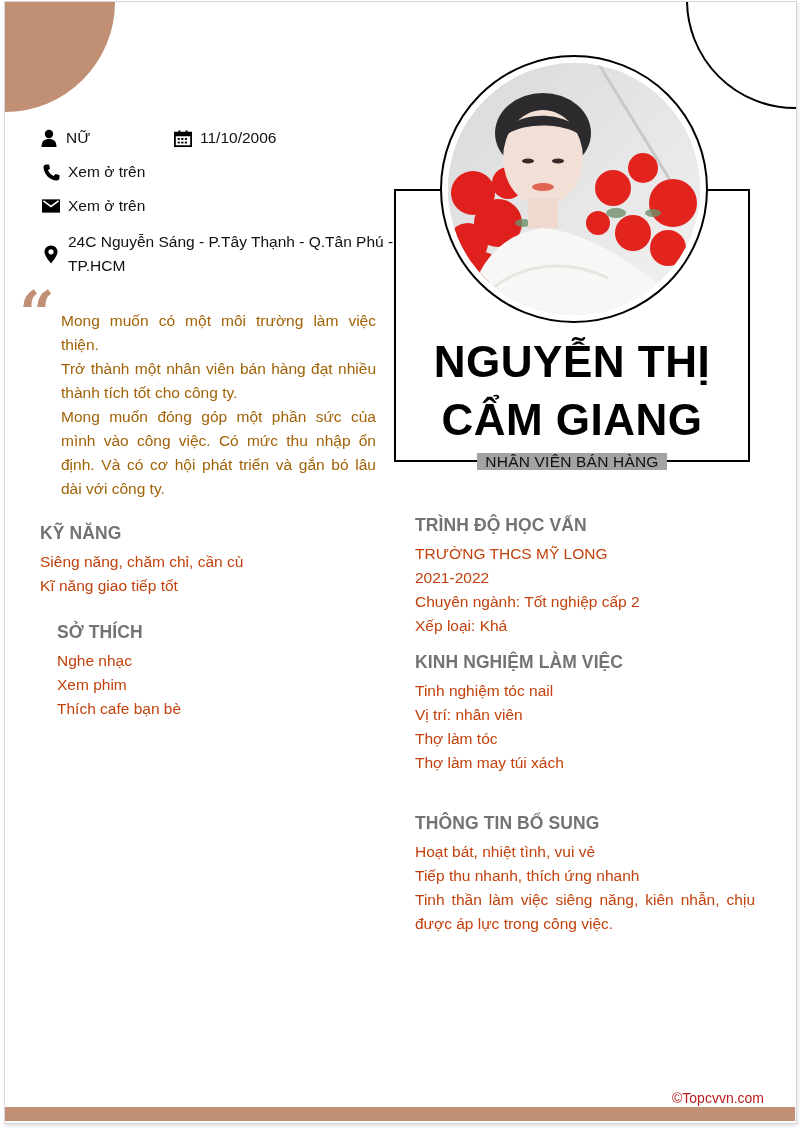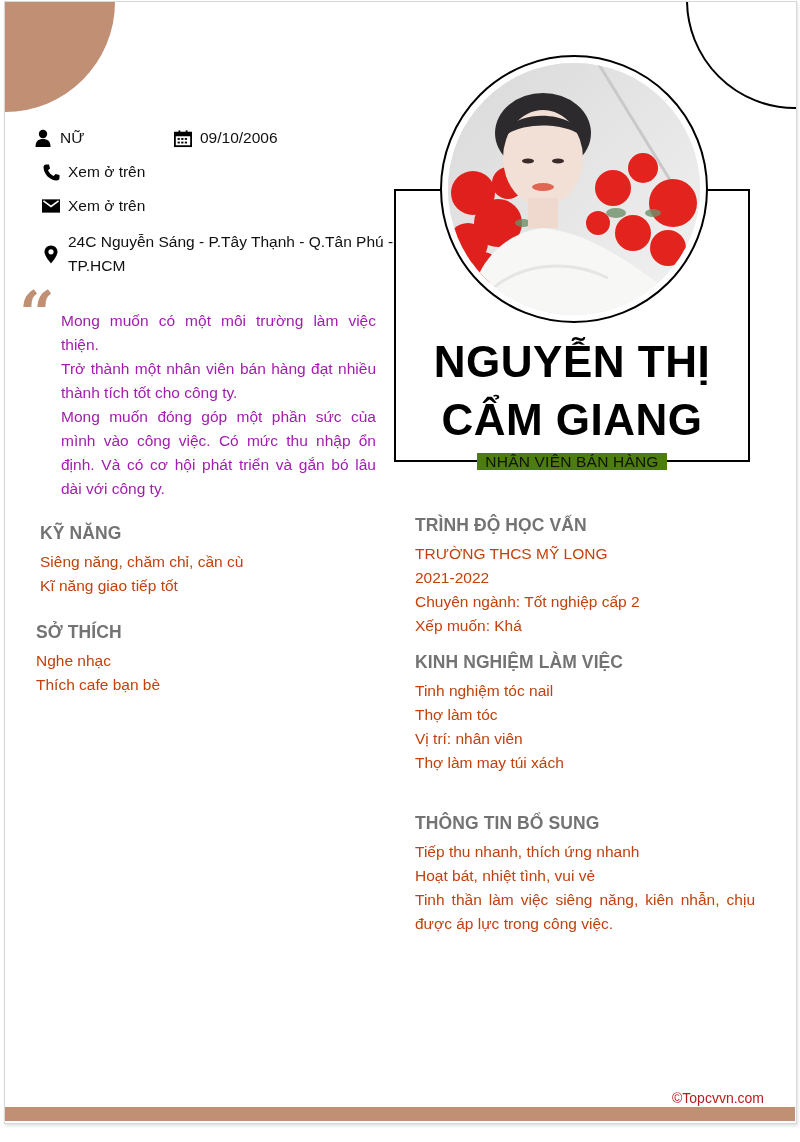--- a/index.html
+++ b/index.html
@@ -28,21 +28,21 @@
   .c-item svg { display:block; }
   .c-addr { align-items:flex-end; width:360px; line-height:24px; }
 
   
   .quote-mark {
     position:absolute; left:19px; top:283px; font-family:"DejaVu Serif", serif; font-weight:bold;
     font-size:62px; line-height:62px; color:#c08f74; letter-spacing:-4px;
   }
   .objective {
     position:absolute; left:61px; top:309px; width:315px; font-size:15.5px; line-height:24px;
-    text-align:justify; color:#a21caf;
+    text-align:justify; color:#a16207;
   }
   .objective p { margin:0; }
 
   
   .section { position:absolute; }
   .sec-title { font-weight:bold; font-size:17.5px; color:#737373; margin:0 0 6px 0; letter-spacing:0.1px; }
   .sec-item { font-size:15.5px; line-height:24px; color:#c2410c; margin:0; }
   .sec-item.just { text-align:justify; }
 
   
@@ -59,33 +59,33 @@
     background:#e7e7e7;
   }
   .name {
     position:absolute; left:396px; top:333px; width:352px; text-align:center;
     font-weight:bold; font-size:44px; line-height:58px; color:#000; letter-spacing:0.5px;
   }
   .job-title {
     position:absolute; left:396px; top:451px; width:352px; text-align:center; line-height:22px;
   }
   .job-title span {
-    background:#4d7c0f; padding:0 8px; font-size:15.5px; color:#111; letter-spacing:0.2px;
+    background:#a3a3a3; padding:0 8px; font-size:15.5px; color:#111; letter-spacing:0.2px;
   }
 </style>
 </head>
 <body>
 
 <div class="page">
   <div class="deco-tl"></div>
   <div class="deco-tr"></div>
 </div>
 
 <div>
-  <div class="c-item" style="left:34px; top:129px;">
+  <div class="c-item" style="left:40px; top:129px;">
     <span class="ic">
       <svg width="16" height="18" viewBox="0 0 16 18">
           <circle cx="8" cy="5" r="4.2" fill="#000"></circle>
           <path d="M0.5 18 C0.5 12 3.5 10 8 10 C12.5 10 15.5 12 15.5 18 Z" fill="#000"></path>
         </svg>
     </span>
     <span>NỮ</span>
   </div>
   <div class="c-item" style="left:174px; top:129px;">
     <span class="ic">
@@ -97,21 +97,21 @@
           <g fill="#000">
             <rect x="4" y="9" width="2.5" height="2"></rect>
             <rect x="8" y="9" width="2.5" height="2"></rect>
             <rect x="12" y="9" width="2.5" height="2"></rect>
             <rect x="4" y="13" width="2.5" height="2"></rect>
             <rect x="8" y="13" width="2.5" height="2"></rect>
             <rect x="12" y="13" width="2.5" height="2"></rect>
           </g>
         </svg>
     </span>
-    <span>09/10/2006</span>
+    <span>11/10/2006</span>
   </div>
   <div class="c-item" style="left:42px; top:163px;">
     <span class="ic">
       <svg width="17" height="17" viewBox="0 0 17 17">
           <path d="M3.2 0.5 L6 0.5 L7 4.5 L5 6.3 C6 8.8 8.2 11 10.7 12 L12.5 10 L16.5 11 L16.5 13.8 C16.5 15.5 15.3 16.5 13.8 16.5 C6.5 16 1 10.5 0.5 3.2 C0.5 1.7 1.6 0.5 3.2 0.5 Z" fill="#000"></path>
         </svg>
     </span>
     <span>Xem ở trên</span>
   </div>
   <div class="c-item" style="left:42px; top:197px;">
@@ -140,23 +140,24 @@
   <p>Trở thành một nhân viên bán hàng đạt nhiều thành tích tốt cho công ty.</p>
   <p>Mong muốn đóng góp một phần sức của mình vào công việc. Có mức thu nhập ổn định. Và có cơ hội phát triển và gắn bó lâu dài với công ty.</p>
 </div>
 
 <div class="section" style="left:40px; top:523px; width:340px;">
   <h3 class="sec-title">KỸ NĂNG</h3>
   <p class="sec-item">Siêng năng, chăm chỉ, cần cù</p>
   <p class="sec-item">Kĩ năng giao tiếp tốt</p>
 </div>
 
-<div class="section" style="left:36px; top:622px; width:340px;">
+<div class="section" style="left:57px; top:622px; width:340px;">
   <h3 class="sec-title">SỞ THÍCH</h3>
   <p class="sec-item">Nghe nhạc</p>
+  <p class="sec-item">Xem phim</p>
   <p class="sec-item">Thích cafe bạn bè</p>
 </div>
 
 <div class="name-box"></div>
 <div class="photo-ring">
   <div class="photo" title="Ảnh đại diện">
     <svg width="252" height="252" viewBox="0 0 252 252">
       <defs>
         <linearGradient id="bg" x1="0" y1="0" x2="1" y2="1">
           <stop offset="0" stop-color="#d9d9d9"></stop>
@@ -209,32 +210,32 @@
 </div>
 <div class="job-title">
   <span>NHÂN VIÊN BÁN HÀNG</span>
 </div>
 
 <div class="section" style="left:415px; top:515px; width:340px;">
   <h3 class="sec-title">TRÌNH ĐỘ HỌC VẤN</h3>
   <p class="sec-item">TRƯỜNG THCS MỸ LONG</p>
   <p class="sec-item">2021-2022</p>
   <p class="sec-item">Chuyên ngành: Tốt nghiệp cấp 2</p>
-  <p class="sec-item">Xếp muốn: Khá</p>
+  <p class="sec-item">Xếp loại: Khá</p>
 </div>
 
 <div class="section" style="left:415px; top:652px; width:340px;">
   <h3 class="sec-title">KINH NGHIỆM LÀM VIỆC</h3>
   <p class="sec-item">Tinh nghiệm tóc nail</p>
+  <p class="sec-item">Vị trí: nhân viên</p>
   <p class="sec-item">Thợ làm tóc</p>
-  <p class="sec-item">Vị trí: nhân viên</p>
   <p class="sec-item">Thợ làm may túi xách</p>
 </div>
 
 <div class="section" style="left:415px; top:813px; width:340px;">
   <h3 class="sec-title">THÔNG TIN BỔ SUNG</h3>
+  <p class="sec-item">Hoạt bát, nhiệt tình, vui vẻ</p>
   <p class="sec-item">Tiếp thu nhanh, thích ứng nhanh</p>
-  <p class="sec-item">Hoạt bát, nhiệt tình, vui vẻ</p>
   <p class="sec-item just">Tinh thần làm việc siêng năng, kiên nhẫn, chịu được áp lực trong công việc.</p>
 </div>
 
 <div class="copyright" style="position:absolute; left:672px; top:1090px; right:auto; bottom:auto;">©Topcvvn.com</div>
 <div style="position:absolute; left:5px; top:1107px; width:790px; height:14px; background:#c08f74;"></div>
 
 </body></html>

